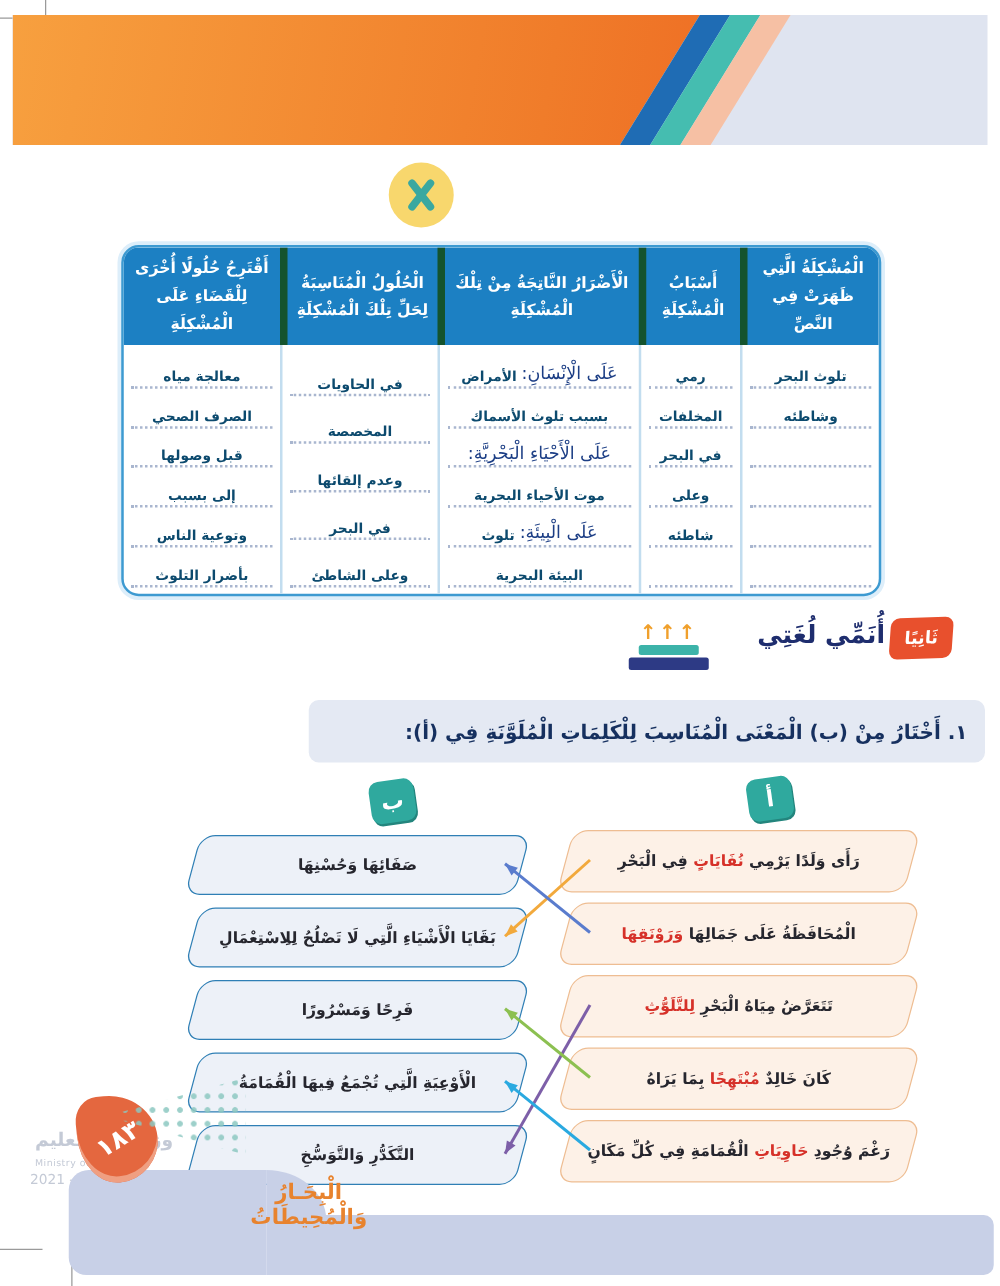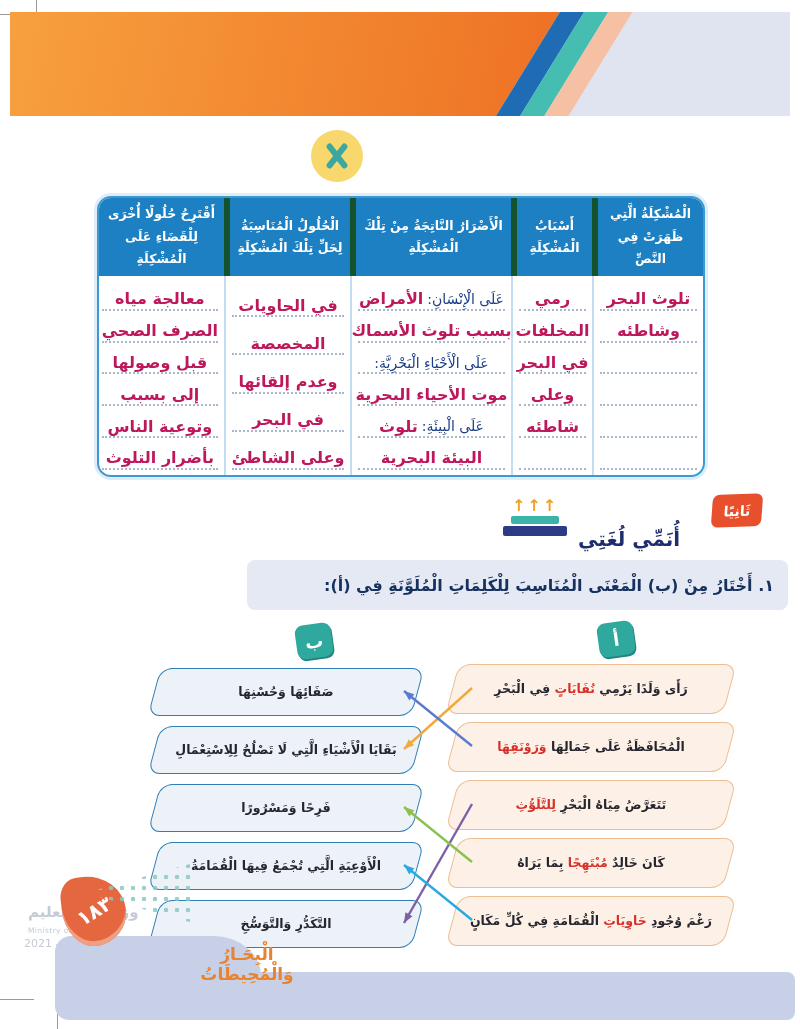--- a/index.html
+++ b/index.html
@@ -38,29 +38,29 @@
      direction:rtl;display:flex;flex-direction:column;box-sizing:border-box;}
   .t-head{display:grid;grid-template-columns:111px 81px 161px 126px 1fr;height:78px;background:#1c80c3;flex:none;}
   .t-head .th{border-left:6px solid #14532d;color:#fff;font-weight:bold;font-size:12.5px;line-height:1.8;
      display:flex;flex-direction:column;align-items:center;justify-content:center;text-align:center;padding:2px;}
   .t-head .th:last-child{border-left:none;}
   .t-body{display:grid;grid-template-columns:111px 81px 161px 126px 1fr;flex:1;}
   .t-body .td{border-left:2px solid #c2ddef;padding:3px 6px 5px 6px;display:flex;flex-direction:column;box-sizing:border-box;}
   .t-body .td:last-child{border-left:none;}
   .line{flex:1;display:flex;align-items:flex-end;justify-content:center;gap:4px;
         border-bottom:2px dotted #a9b6cf;padding-bottom:1px;min-height:0;}
-  .hw{color:#be185d;font-weight:bold;font-size:16px;line-height:1.1;white-space:nowrap;}
+  .hw{color:#0c4a6e;font-weight:bold;font-size:11px;line-height:1.1;white-space:nowrap;}
   .lbl{color:#1c3e85;font-weight:normal;font-size:14px;line-height:1.2;white-space:nowrap;}
 
   
   .sec2-badge{position:absolute;left:712px;top:494px;width:50px;height:33px;background:#e8502d;
      border-radius:7px;color:#fff;font-weight:bold;font-size:14px;display:flex;align-items:center;
      justify-content:center;transform:skewX(-6deg) rotate(-2deg);}
-  .sec2-title{position:absolute;left:578px;top:495px;width:130px;text-align:left;color:#1e2d6e;
-     font-weight:bold;font-size:20px;direction:rtl;margin-top:32px;}
+  .sec2-title{position:absolute;left:578px;top:495px;width:130px;text-align:right;color:#1e2d6e;
+     font-weight:bold;font-size:20px;direction:rtl;}
   .sec2-icon{position:absolute;left:495px;top:486px;width:80px;height:50px;display:flex;
      flex-direction:column;align-items:center;justify-content:flex-end;gap:2px;}
   .sec2-icon .arrows{color:#f0a02c;font-weight:bold;font-size:16px;letter-spacing:2px;line-height:1;}
   .sec2-icon .arrows::before{content:"↑↑↑";}
   .sec2-icon .bar-teal{width:48px;height:8px;background:#3cb3a9;border-radius:2px;}
   .sec2-icon .bar-navy{width:64px;height:10px;background:#2d3a85;border-radius:2px;}
 
   
   .col-badge{position:absolute;width:36px;height:34px;background:#2fa99e;border-radius:8px;color:#fff;
      font-weight:bold;font-size:18px;display:flex;align-items:center;justify-content:center;

